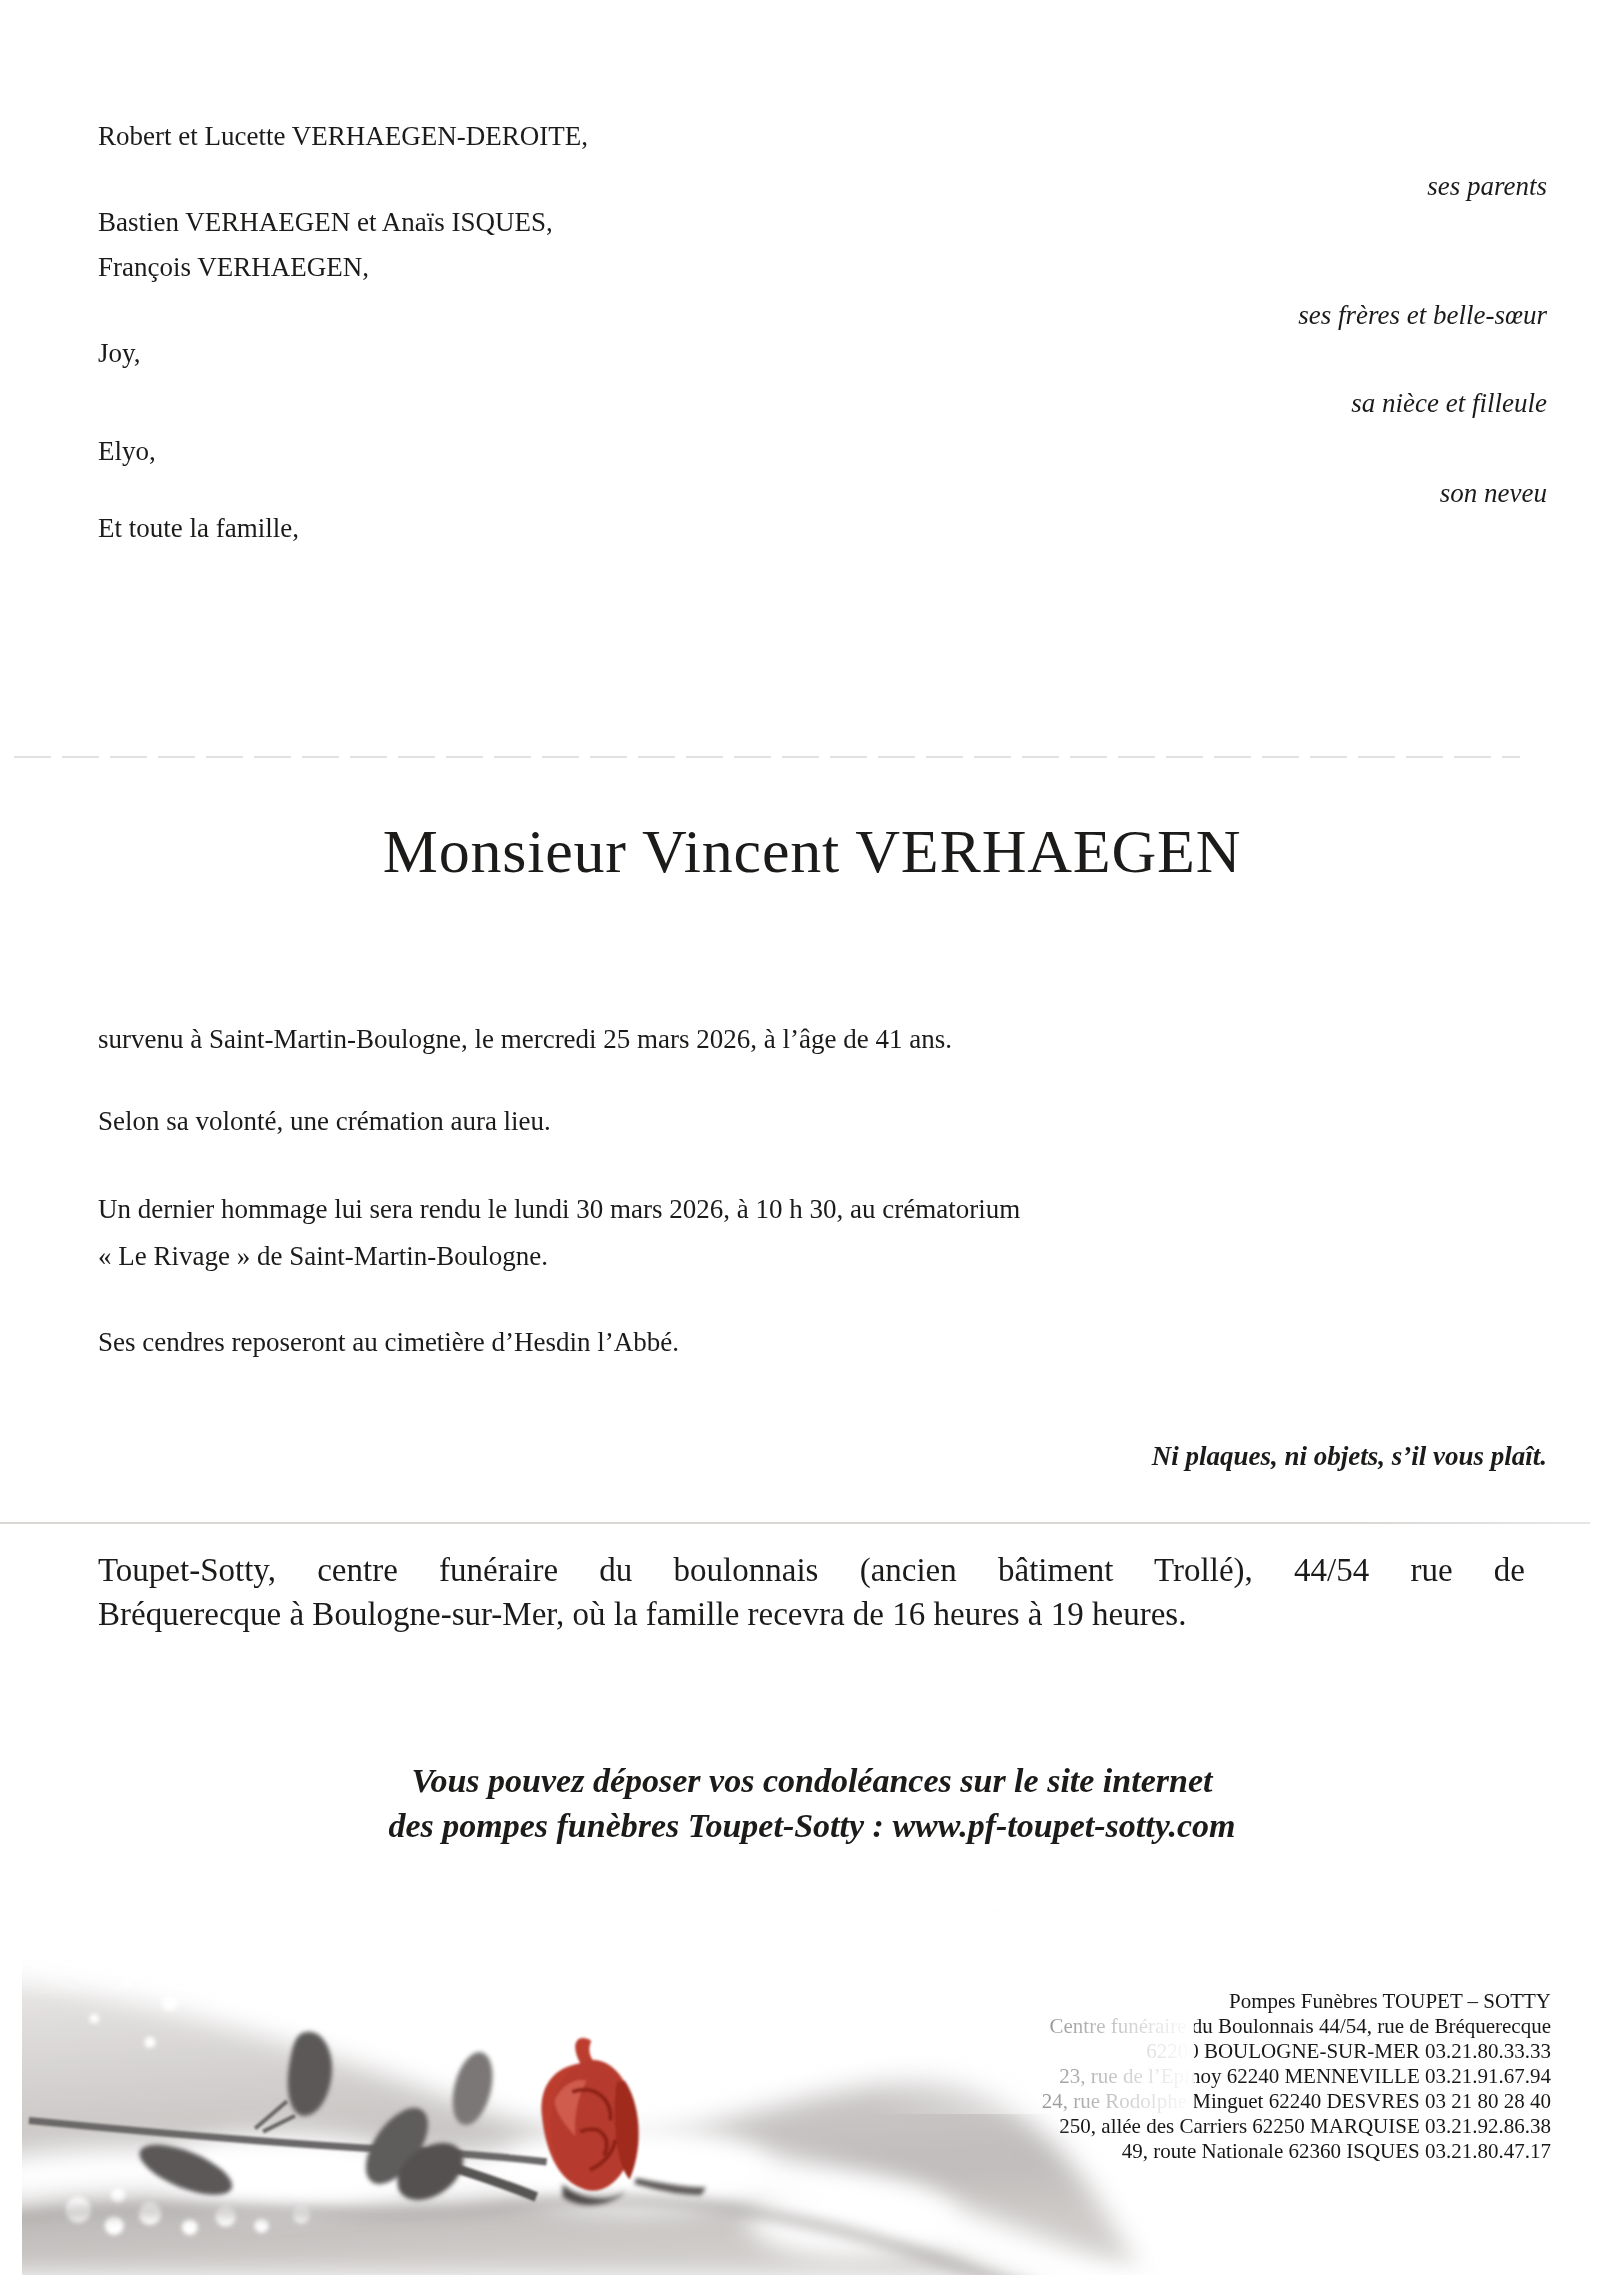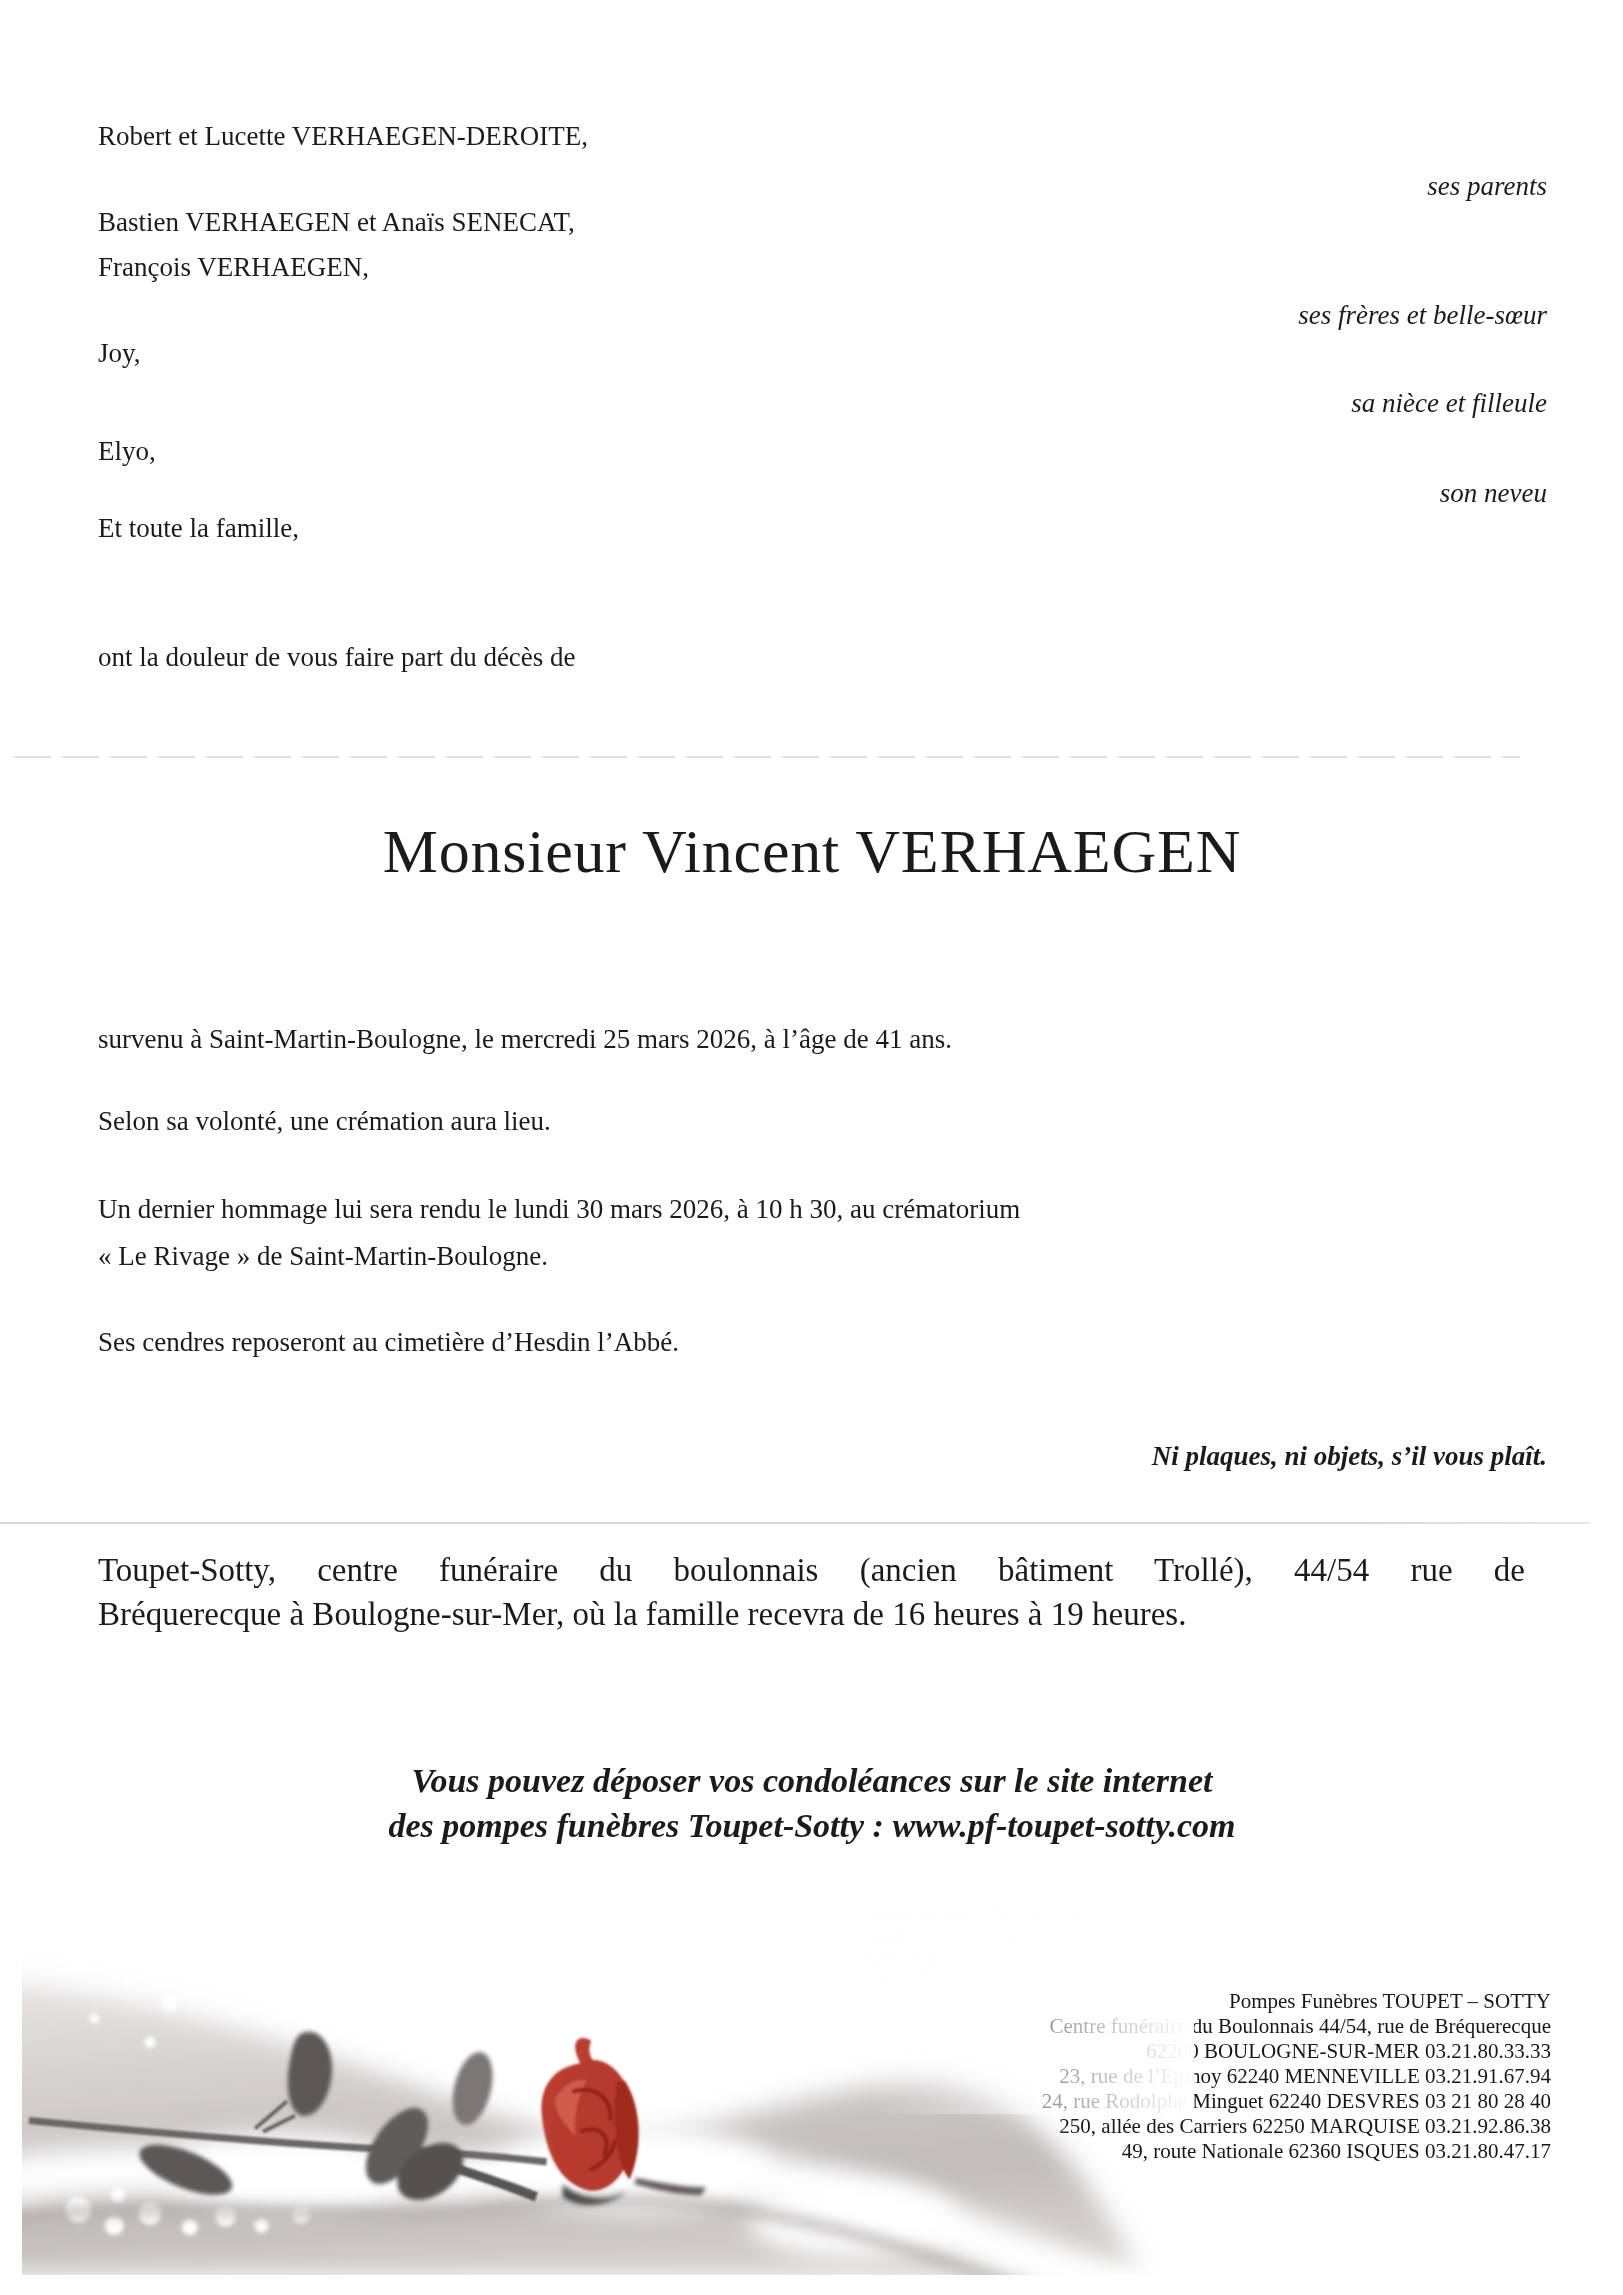--- a/index.html
+++ b/index.html
@@ -44,32 +44,31 @@
     background:linear-gradient(90deg,#d9d6d4 0 85%,#e9e7e5);
   }
   .photo{position:absolute;left:22px;top:1907px;width:1172px;height:368px;}
 </style>
 </head>
 <body>
 
 <div class="page">
 
   <div class="t left" style="top:121px">Robert et Lucette VERHAEGEN-DEROITE,</div>
-  <div class="t left" style="top:207px">Bastien VERHAEGEN et Anaïs SENECAT,</div>
+  <div class="t left" style="top:207px">Bastien VERHAEGEN et Anaïs ISQUES,</div>
   <div class="t left" style="top:252px">François VERHAEGEN,</div>
   <div class="t left" style="top:338px">Joy,</div>
   <div class="t left" style="top:436px">Elyo,</div>
   <div class="t left" style="top:513px">Et toute la famille,</div>
 
   <div class="t rel" style="top:171px">ses parents</div>
   <div class="t rel" style="top:300px">ses frères et belle-sœur</div>
   <div class="t rel" style="top:388px">sa nièce et filleule</div>
   <div class="t rel" style="top:478px">son neveu</div>
 
-  <div class="t left" style="top:642px">ont la douleur de vous faire part du décès de</div>
 
   <div class="faint1"></div>
 
   <div class="t title" style="top:816px">Monsieur Vincent VERHAEGEN</div>
 
   <div class="t left" style="top:1024px">survenu à Saint-Martin-Boulogne, le mercredi 25 mars 2026, à l’âge de 41 ans.</div>
   <div class="t left" style="top:1106px">Selon sa volonté, une crémation aura lieu.</div>
 
   <div class="t left" style="top:1194px">Un dernier hommage lui sera rendu le lundi 30 mars 2026, à 10 h 30, au crématorium</div>
   <div class="t left" style="top:1241px">« Le Rivage » de Saint-Martin-Boulogne.</div>

